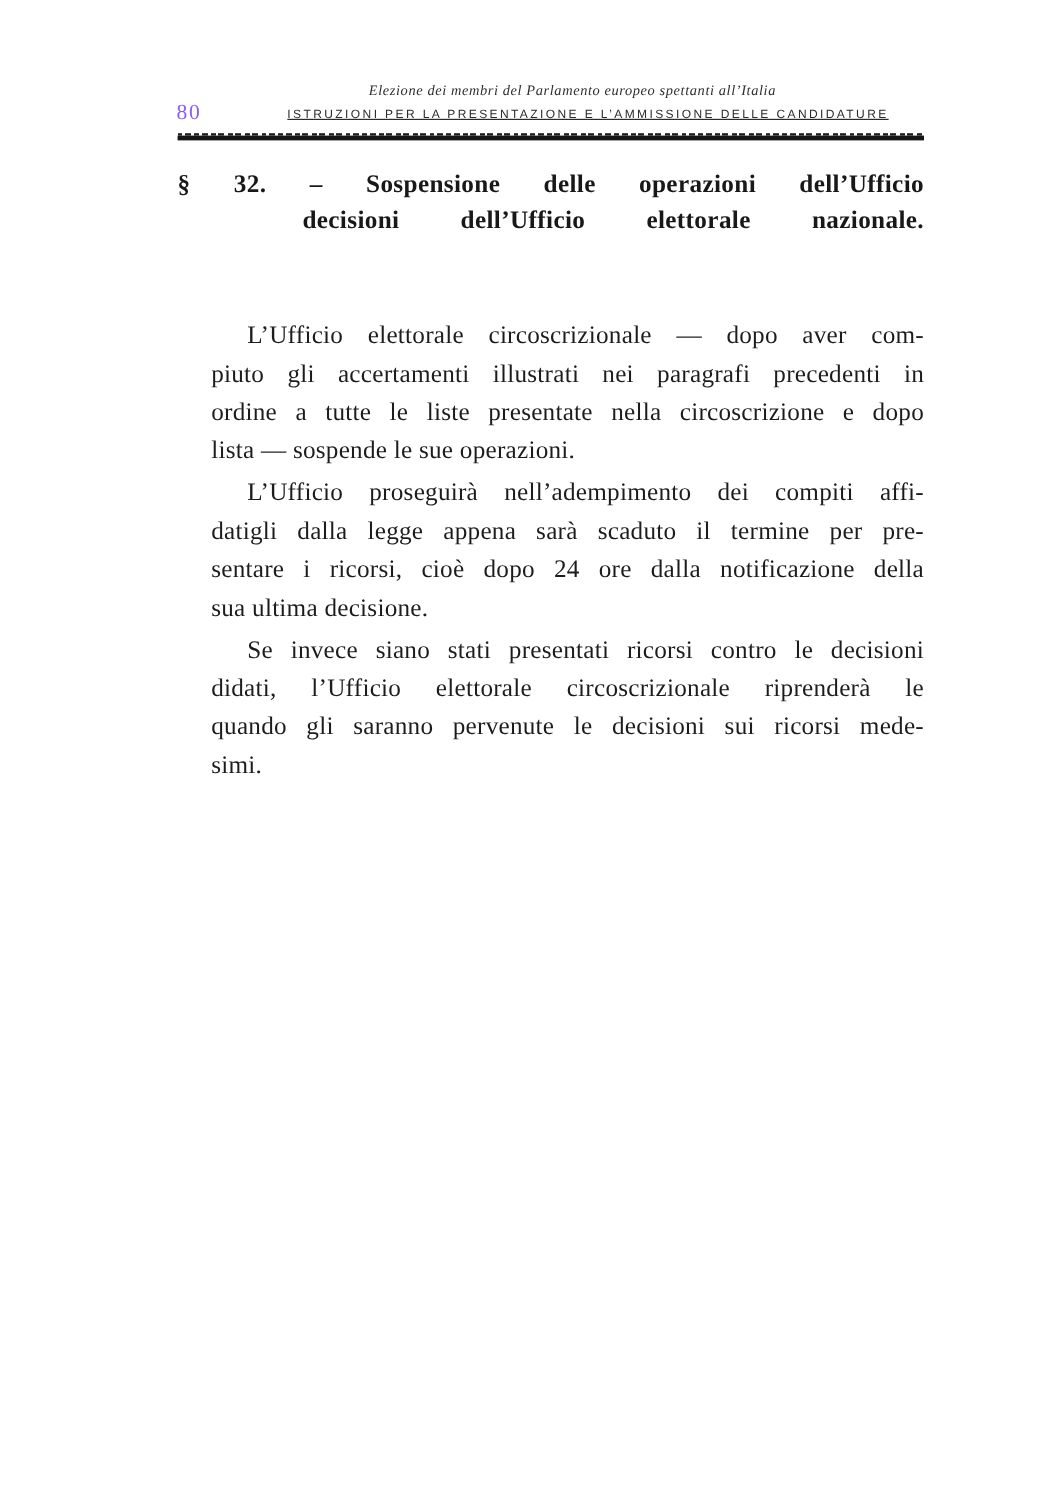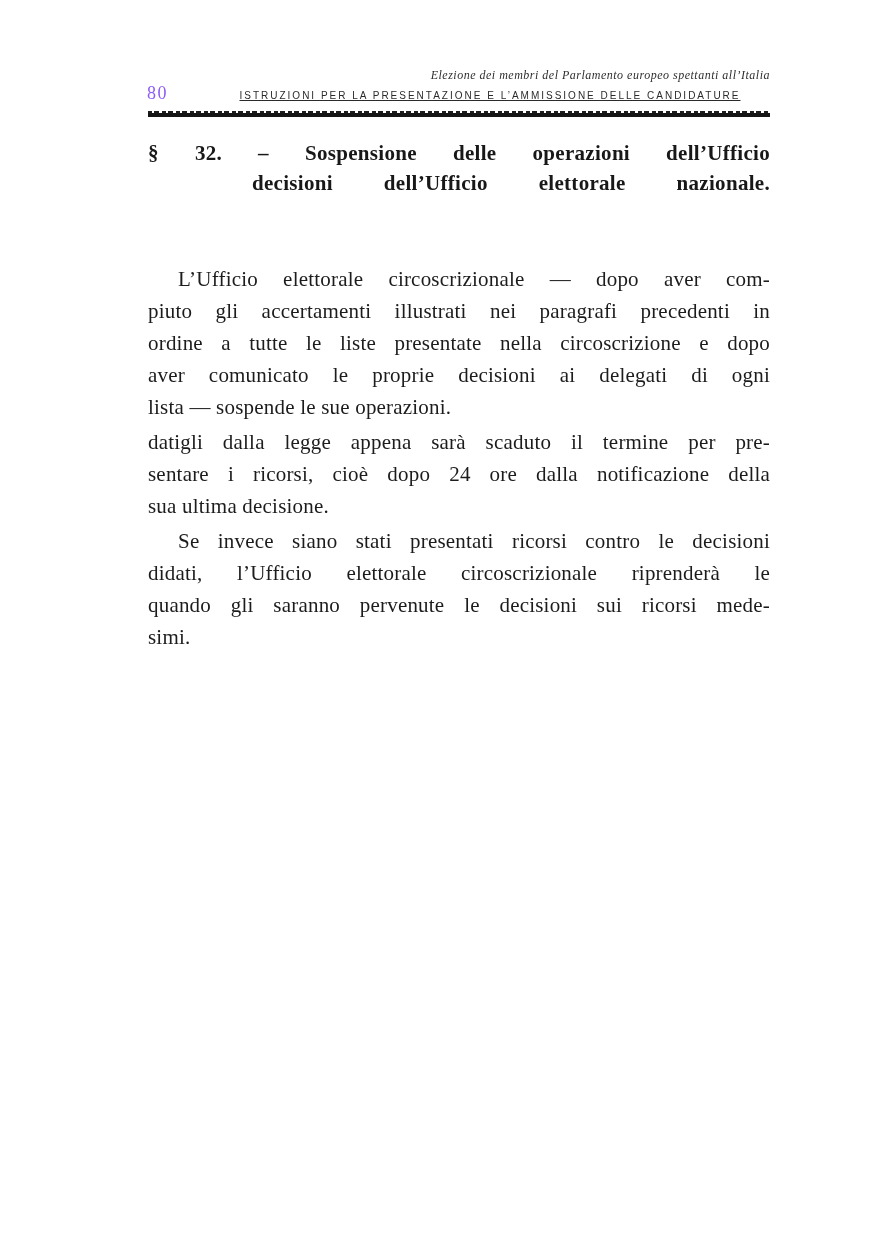--- a/index.html
+++ b/index.html
@@ -13,21 +13,21 @@
     background: #ffffff;
     color: #1b1b1b;
     overflow: hidden;
   }
 
   
   .running-title {
     position: absolute;
     top: 68px; left: 148px; width: 622px;
     padding-left: 36px;
-    text-align: right;
+    text-align: center;
     font-style: italic;
     font-size: 12px;
     letter-spacing: 0.5px;
     color: #2e2e2e;
   }
   .page-number {
     position: absolute;
     top: 83px; left: 147px;
     font-size: 18px;
     letter-spacing: 1.5px;
@@ -71,21 +71,21 @@
 
   
   .body-text {
     position: absolute;
     top: 263px; left: 148px; width: 622px;
     font-size: 21px;
     line-height: 32px;
     letter-spacing: 0.2px;
     color: #1c1c1c;
   }
-  .para { margin-bottom: 3px; }
+  .para { margin-bottom: 3px; margin-left: 28px; }
   .tline { text-align: justify; text-align-last: justify; }
   .tline.first { text-indent: 30px; }
   .tline.last { text-align: center; text-align-last: left; }
 </style>
 </head>
 <body>
 
 <div class="page">
 
   <div class="running-title">Elezione dei membri del Parlamento europeo spettanti all’Italia</div>
@@ -100,25 +100,25 @@
     <div class="head-line">§ 32. – Sospensione delle operazioni dell’Ufficio</div>
     <div class="head-line cont">decisioni dell’Ufficio elettorale nazionale.</div>
   </h2>
 
   <div class="body-text">
 
     <div class="para">
       <div class="tline first">L’Ufficio elettorale circoscrizionale — dopo aver com-</div>
       <div class="tline">piuto gli accertamenti illustrati nei paragrafi precedenti in</div>
       <div class="tline">ordine a tutte le liste presentate nella circoscrizione e dopo</div>
-      <div class="tline">aver comunicato le proprie decisioni ai delegati di ogni</div>
       <div class="tline last">lista — sospende le sue operazioni.</div>
     </div>
 
     <div class="para">
+      <div class="tline first">L’Ufficio proseguirà nell’adempimento dei compiti affi-</div>
       <div class="tline">datigli dalla legge appena sarà scaduto il termine per pre-</div>
       <div class="tline">sentare i ricorsi, cioè dopo 24 ore dalla notificazione della</div>
       <div class="tline last">sua ultima decisione.</div>
     </div>
 
     <div class="para">
       <div class="tline first">Se invece siano stati presentati ricorsi contro le decisioni</div>
       <div class="tline">didati, l’Ufficio elettorale circoscrizionale riprenderà le</div>
       <div class="tline">quando gli saranno pervenute le decisioni sui ricorsi mede-</div>
       <div class="tline last">simi.</div>

